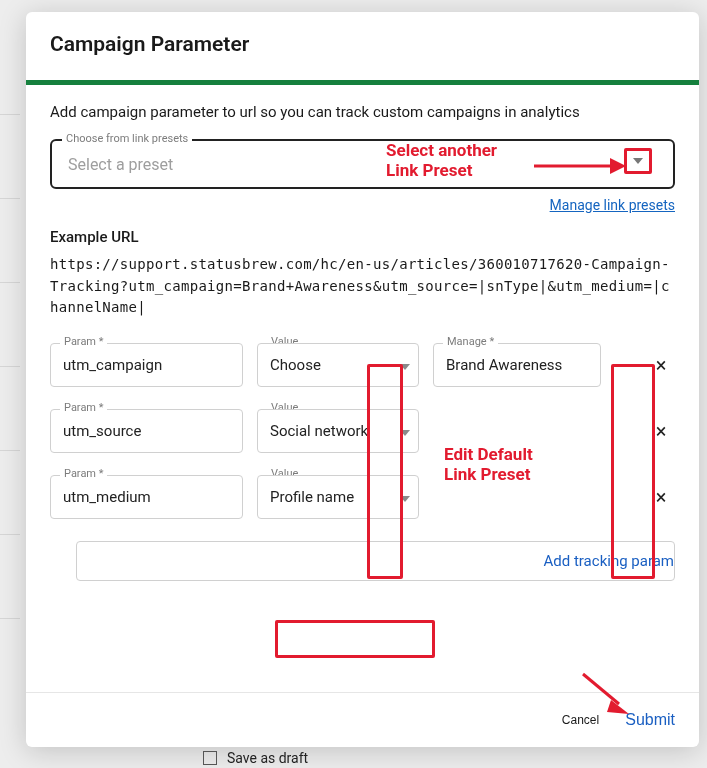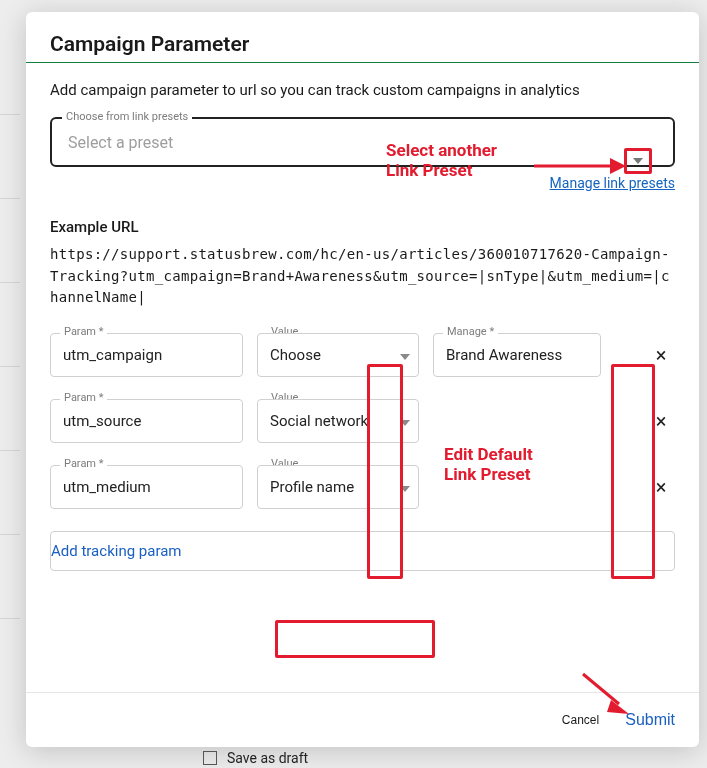--- a/index.html
+++ b/index.html
@@ -1,42 +1,42 @@
 <!DOCTYPE html>
 <html><head>
   <meta charset="utf-8">
   <style>
     * { box-sizing: border-box; margin: 0; padding: 0; }
     body { background: #ededed; font-family: -apple-system, BlinkMacSystemFont, "Segoe UI", Roboto, Helvetica, Arial, sans-serif; width: 707px; height: 768px; position: relative; overflow: hidden; }
     .dialog { position: absolute; left: 26px; top: 12px; right: 8px; bottom: 21px; background: #fff; border-radius: 6px; box-shadow: 0 4px 28px rgba(0,0,0,.18); display: flex; flex-direction: column; overflow: hidden; }
-    .dialog-header { padding: 20px 24px 6px 24px; border-bottom: 1px solid #15803d; }
+    .dialog-header { padding: 20px 24px 24px 24px; border-bottom: 5px solid #15803d; }
     .dialog-header h2 { font-size: 21px; font-weight: 600; color: #1a1a1a; }
     .dialog-body { padding: 18px 24px 10px 24px; flex: 1; overflow-y: auto; }
     .subtitle { font-size: 15px; color: #1a1a1a; margin-bottom: 18px; }
     .preset-box { position: relative; border: 2px solid #222; border-radius: 6px; padding: 0; margin-bottom: 6px; }
     .preset-legend { position: absolute; top: -9px; left: 10px; font-size: 11px; color: #7c7c7c; background: #fff; padding: 0 4px; }
     .preset-inner { position: relative; padding: 16px 16px; height: 46px; display: flex; align-items: center; }
     .preset-placeholder { font-size: 16px; color: #9e9e9e; }
-    .manage-row { text-align: right; margin-bottom: 26px; }
+    .manage-row { text-align: right; margin-bottom: 14px; }
     .manage-link { color: #1565c0; text-decoration: underline; font-size: 14px; }
     .example-heading { font-size: 15px; font-weight: 500; margin-bottom: 8px; color: #1a1a1a; }
     .example-url { font-family: ui-monospace, SFMono-Regular, Menlo, Consolas, monospace; font-size: 14px; color: #1a1a1a; line-height: 1.55; word-break: break-all; margin-bottom: 24px; letter-spacing: .3px; }
 
     .param-row { display: flex; align-items: center; gap: 14px; margin-bottom: 22px; position: relative; }
     .field { position: relative; }
     .field .fl { position: absolute; top: -8px; left: 10px; background: #fff; padding: 0 4px; font-size: 11px; color: #7c7c7c; }
     .field .ctrl { border: 1px solid #d0d0d0; border-radius: 4px; height: 44px; display: flex; align-items: center; padding: 0 12px; font-size: 15px; color: #222; background: #fff; }
     .param-field { width: 193px; }
     .value-field { width: 162px; }
     .value-field .ctrl { padding-right: 34px; position: relative; }
     .custom-field { width: 168px; }
     .dd-arrow { position: absolute; right: 8px; top: 50%; transform: translateY(-50%); color: #8a8a8a; }
     .close-x { margin-left: auto; width: 28px; text-align: center; font-size: 20px; color: #222; cursor: pointer; }
 
-    .add-row { border: 1px solid #d0d0d0; border-radius: 4px; height: 40px; display: flex; align-items: center; justify-content: flex-start; font-size: 15px; color: #1a5fc2; margin-top: 2px; cursor: pointer; }
+    .add-row { border: 1px solid #d0d0d0; border-radius: 4px; height: 40px; display: flex; align-items: center; justify-content: flex-end; font-size: 15px; color: #1a5fc2; margin-top: 2px; cursor: pointer; margin-left: 26px; }
 
     .dialog-footer { border-top: 1px solid #e6e6e6; padding: 18px 24px; display: flex; justify-content: flex-end; gap: 26px; }
     .btn-cancel { font-size: 12px; color: #1a1a1a; background: none; border: none; cursor: pointer; }
     .btn-submit { font-size: 16px; color: #1a5fc2; background: none; border: none; font-weight: 500; cursor: pointer; }
 
     
     .annot { position: absolute; pointer-events: none; }
     .annot-text { color: #e21b2f; font-weight: 700; font-size: 17px; line-height: 1.2; }
     .annot-box { border: 3px solid #e21b2f; border-radius: 2px; }
 

